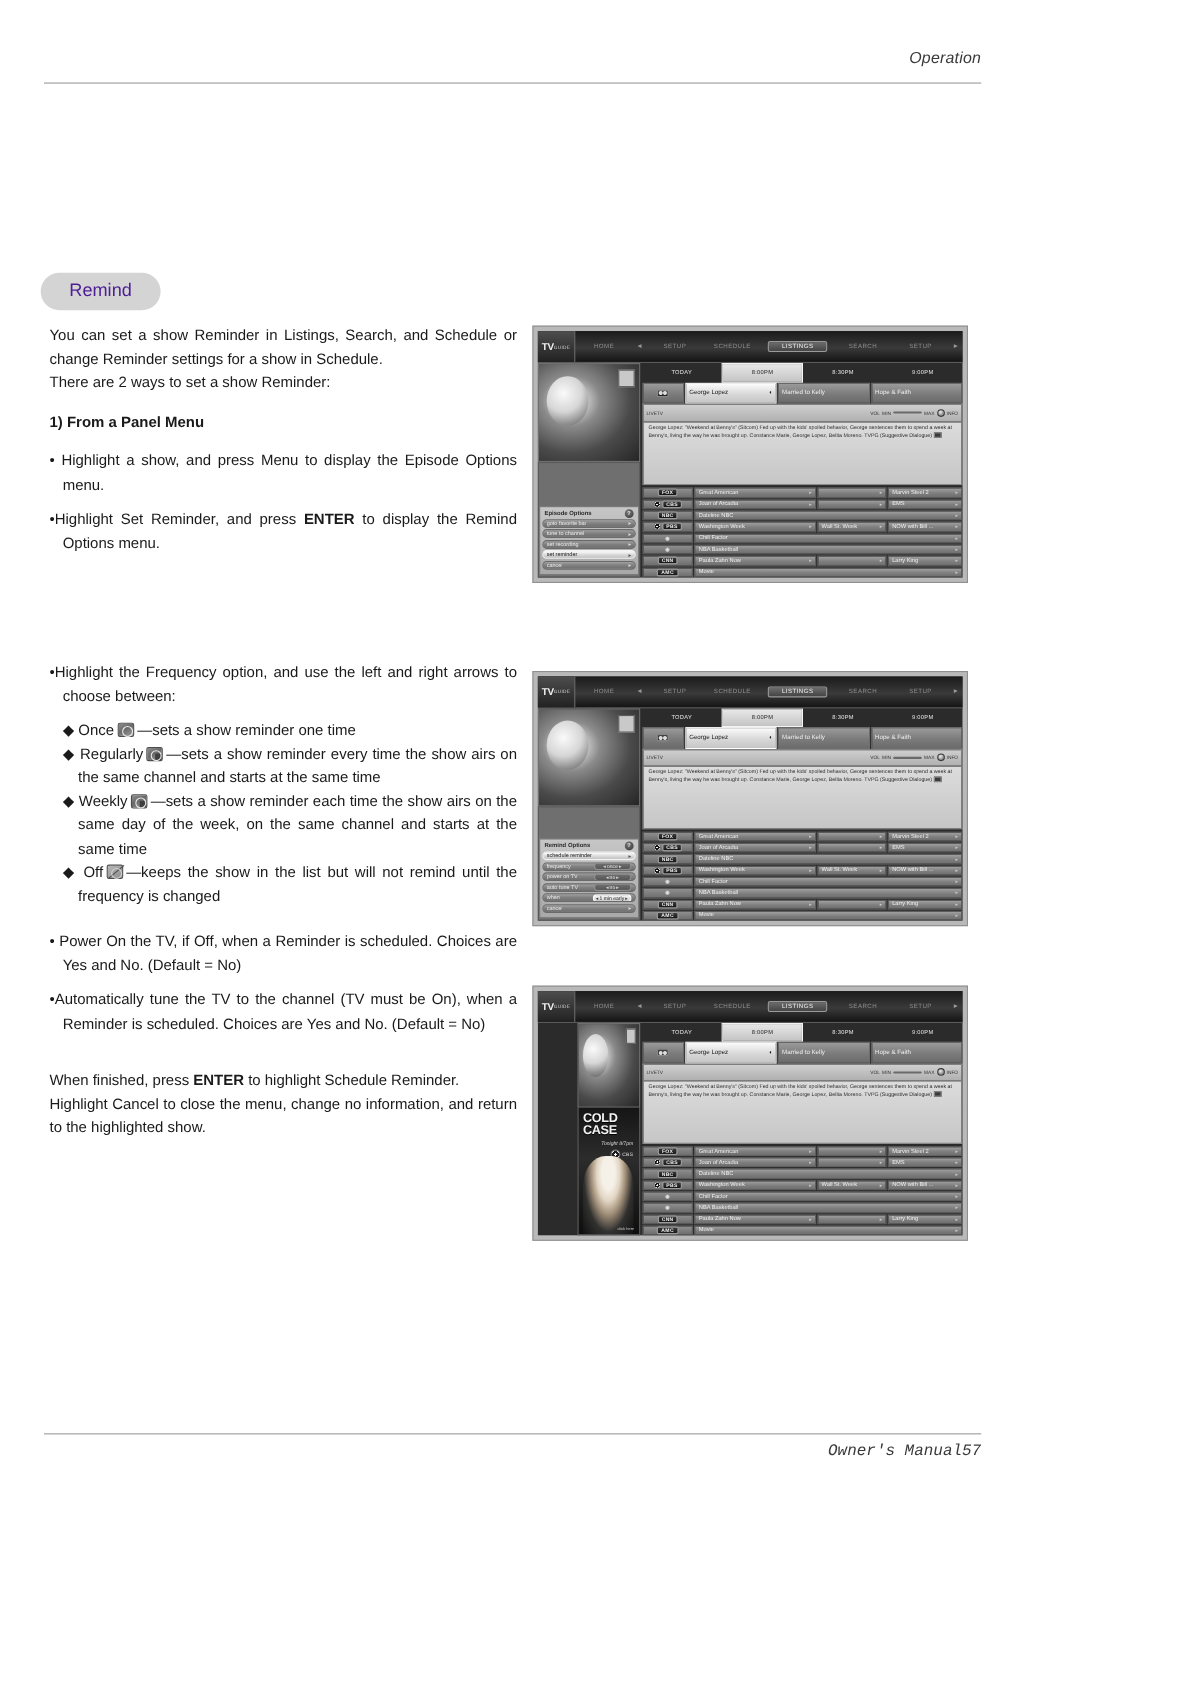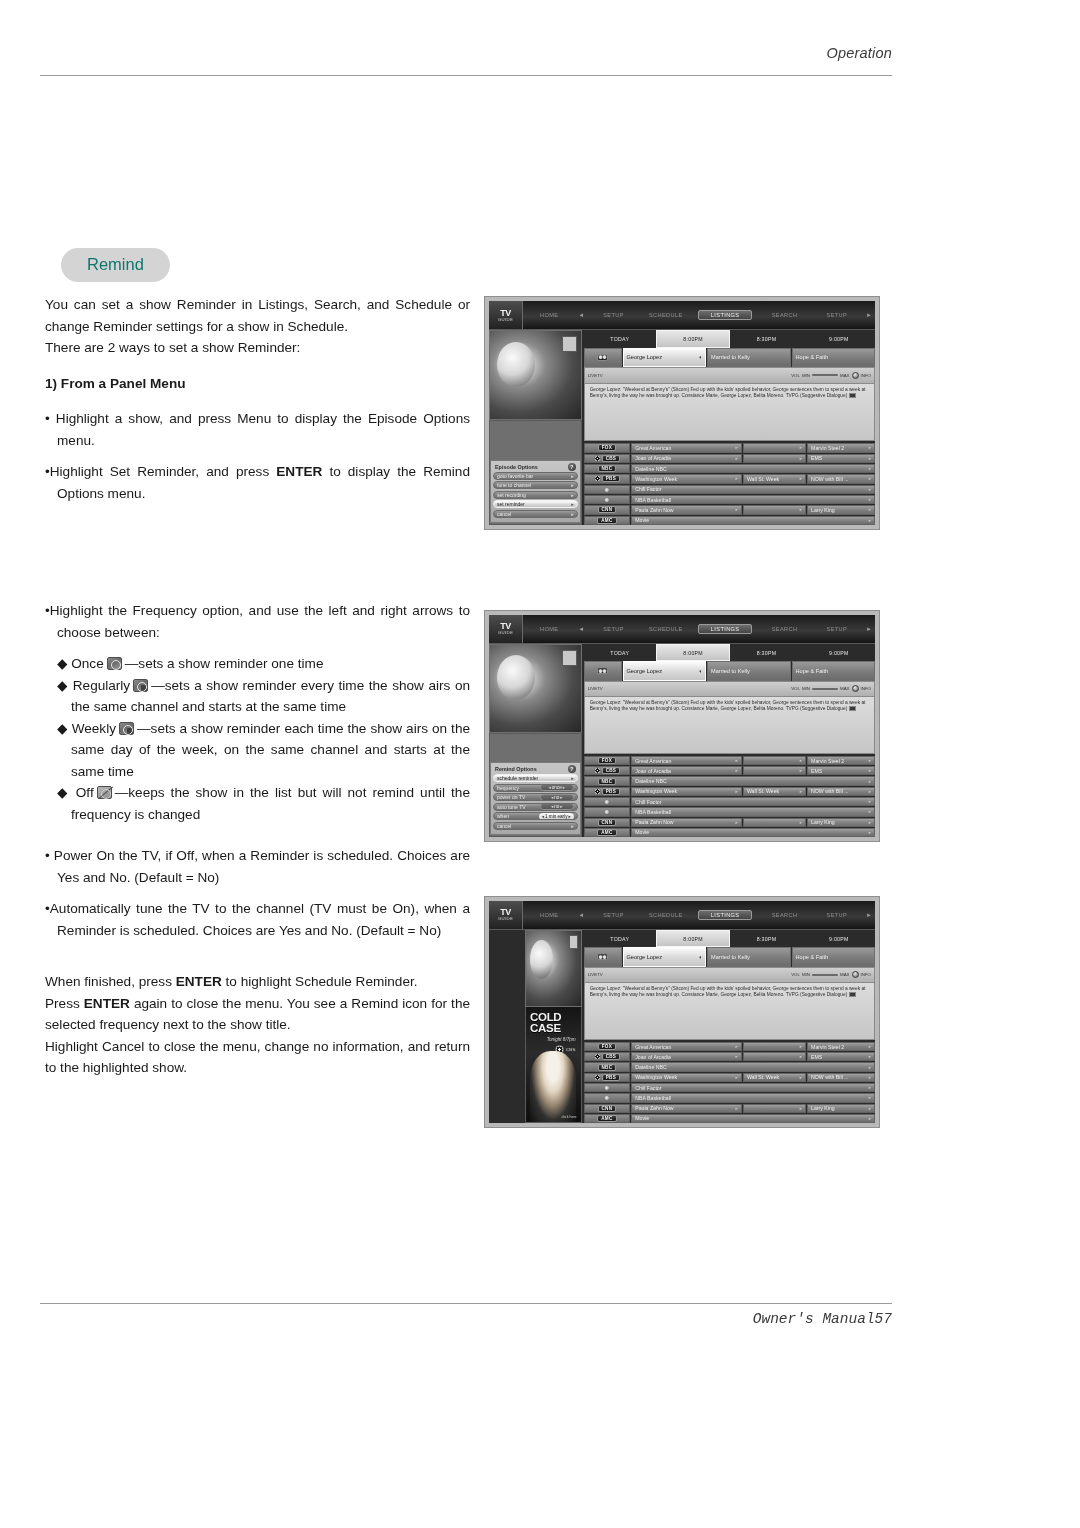--- a/index.html
+++ b/index.html
@@ -28,24 +28,24 @@
   }
   .ftr {
     position: absolute; left: 40px; top: 1310px; width: 852px;
     text-align: right;
     font-family: Liberation Mono, monospace;
   }
   .ftr-txt { font-style: italic; font-size: 14.5px; color: #3a3a3a; }
 
   
   .pill {
-    position: absolute; left: 61px; top: 248px;
+    position: absolute; left: 37px; top: 248px;
     background: #d4d4d4; border-radius: 22px;
     padding: 7px 26px 8px 26px;
-    font-size: 16.5px; color: #0f766e;
+    font-size: 16.5px; color: #4c1d95;
   }
 
   
   .col { position: absolute; left: 45px; width: 425px; }
   .col p {
     font-size: 13.6px; line-height: 21.5px; color: #1a1a1a;
     text-align: justify; text-justify: inter-word;
   }
   .col p.nojust { text-align: left; }
   .b { font-weight: bold; margin-top: 37px; }
@@ -98,21 +98,21 @@
   .tvnav {
     height: 13%; min-height: 17px;
     background: linear-gradient(#1b1b1b,#3a3a3a 55%,#141414);
     display: flex; align-items: center;
     border-bottom: 1px solid #5a5a5a;
     position: relative;
   }
   .tvlogo {
     width: 34px; height: 100%;
     background: linear-gradient(#4d4d4d,#222);
-    display: flex; flex-direction: column; align-items: center; justify-content: center;
+    display: flex; flex-direction: row; align-items: center; justify-content: center;
     border-right: 1px solid #6a6a6a;
   }
   .tvlogo .l1 { font-size: 9px; font-weight: bold; color: #f0f0f0; line-height: 8px; letter-spacing: -.4px; }
   .tvlogo .l2 { font-size: 4.3px; color: #cfcfcf; line-height: 5px; letter-spacing: .3px; }
   .navitems { flex: 1; display: flex; align-items: center; height: 100%; }
   .navitem {
     flex: 1; text-align: center;
     font-size: 5.6px; color: #8e8e8e; letter-spacing: .4px;
     text-transform: uppercase; white-space: nowrap;
   }
@@ -355,21 +355,20 @@
     <p class="hang2" style="padding-left:26px;text-indent:-14px;">◆&nbsp;<span>Off</span><span class="ibadge off"></span><span>—keeps the show in the list but will not remind until the frequency is changed</span></p>
   </div>
 
   <div class="col" style="top:845px;">
     <p class="hang">•&nbsp;<span>Power On the TV, if Off, when a Reminder is scheduled. Choices are Yes and No. (Default = No)</span></p>
     <div class="gap-s"></div>
     <p class="hang">•<span>Automatically tune the TV to the channel (TV must be On), when a Reminder is scheduled. Choices are Yes and No. (Default = No)</span></p>
     <div class="gap-s"></div>
     <div class="gap-l"></div>
     <p class="nojust"><span>When finished, press </span><span class="b">ENTER</span><span> to highlight Schedule Reminder.</span></p>
-    <p><span>Press </span><span class="b">ENTER</span><span> again to close the menu. You see a Remind icon for the selected frequency next to the show title.</span></p>
     <p>Highlight Cancel to close the menu, change no information, and return to the highlighted show.</p>
   </div>
 
   <div class="shot" id="shot1" style="top:296px; width:396px; height:234px;">
       <div class="tvscr">
         <div class="tvnav">
           <div class="tvlogo">
             <div class="l1">TV</div>
             <div class="l2">GUIDE</div>
           </div>

